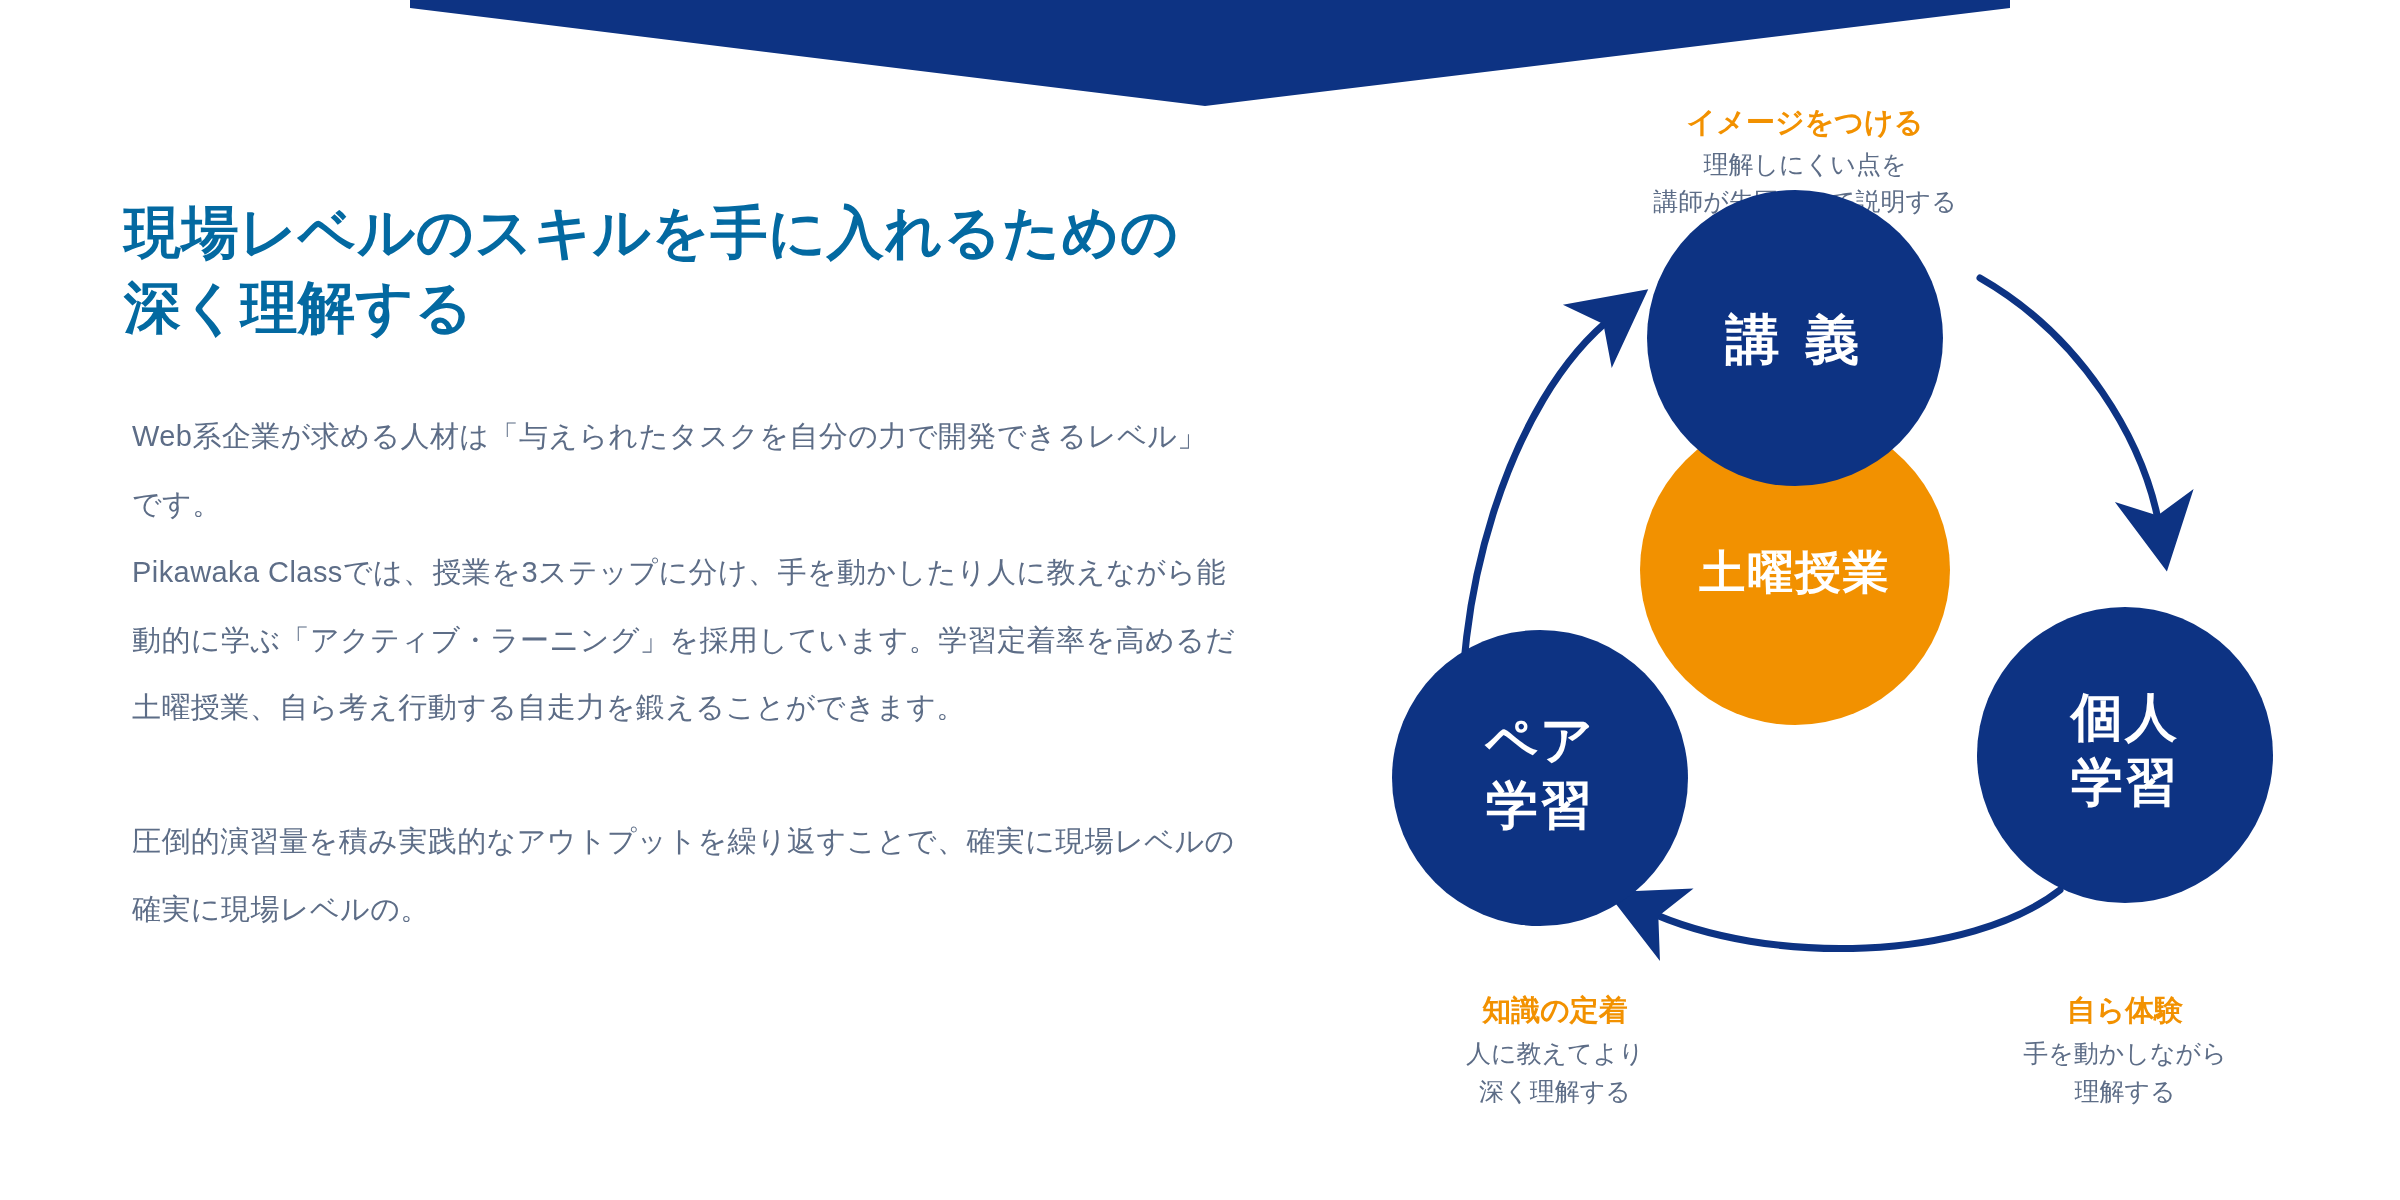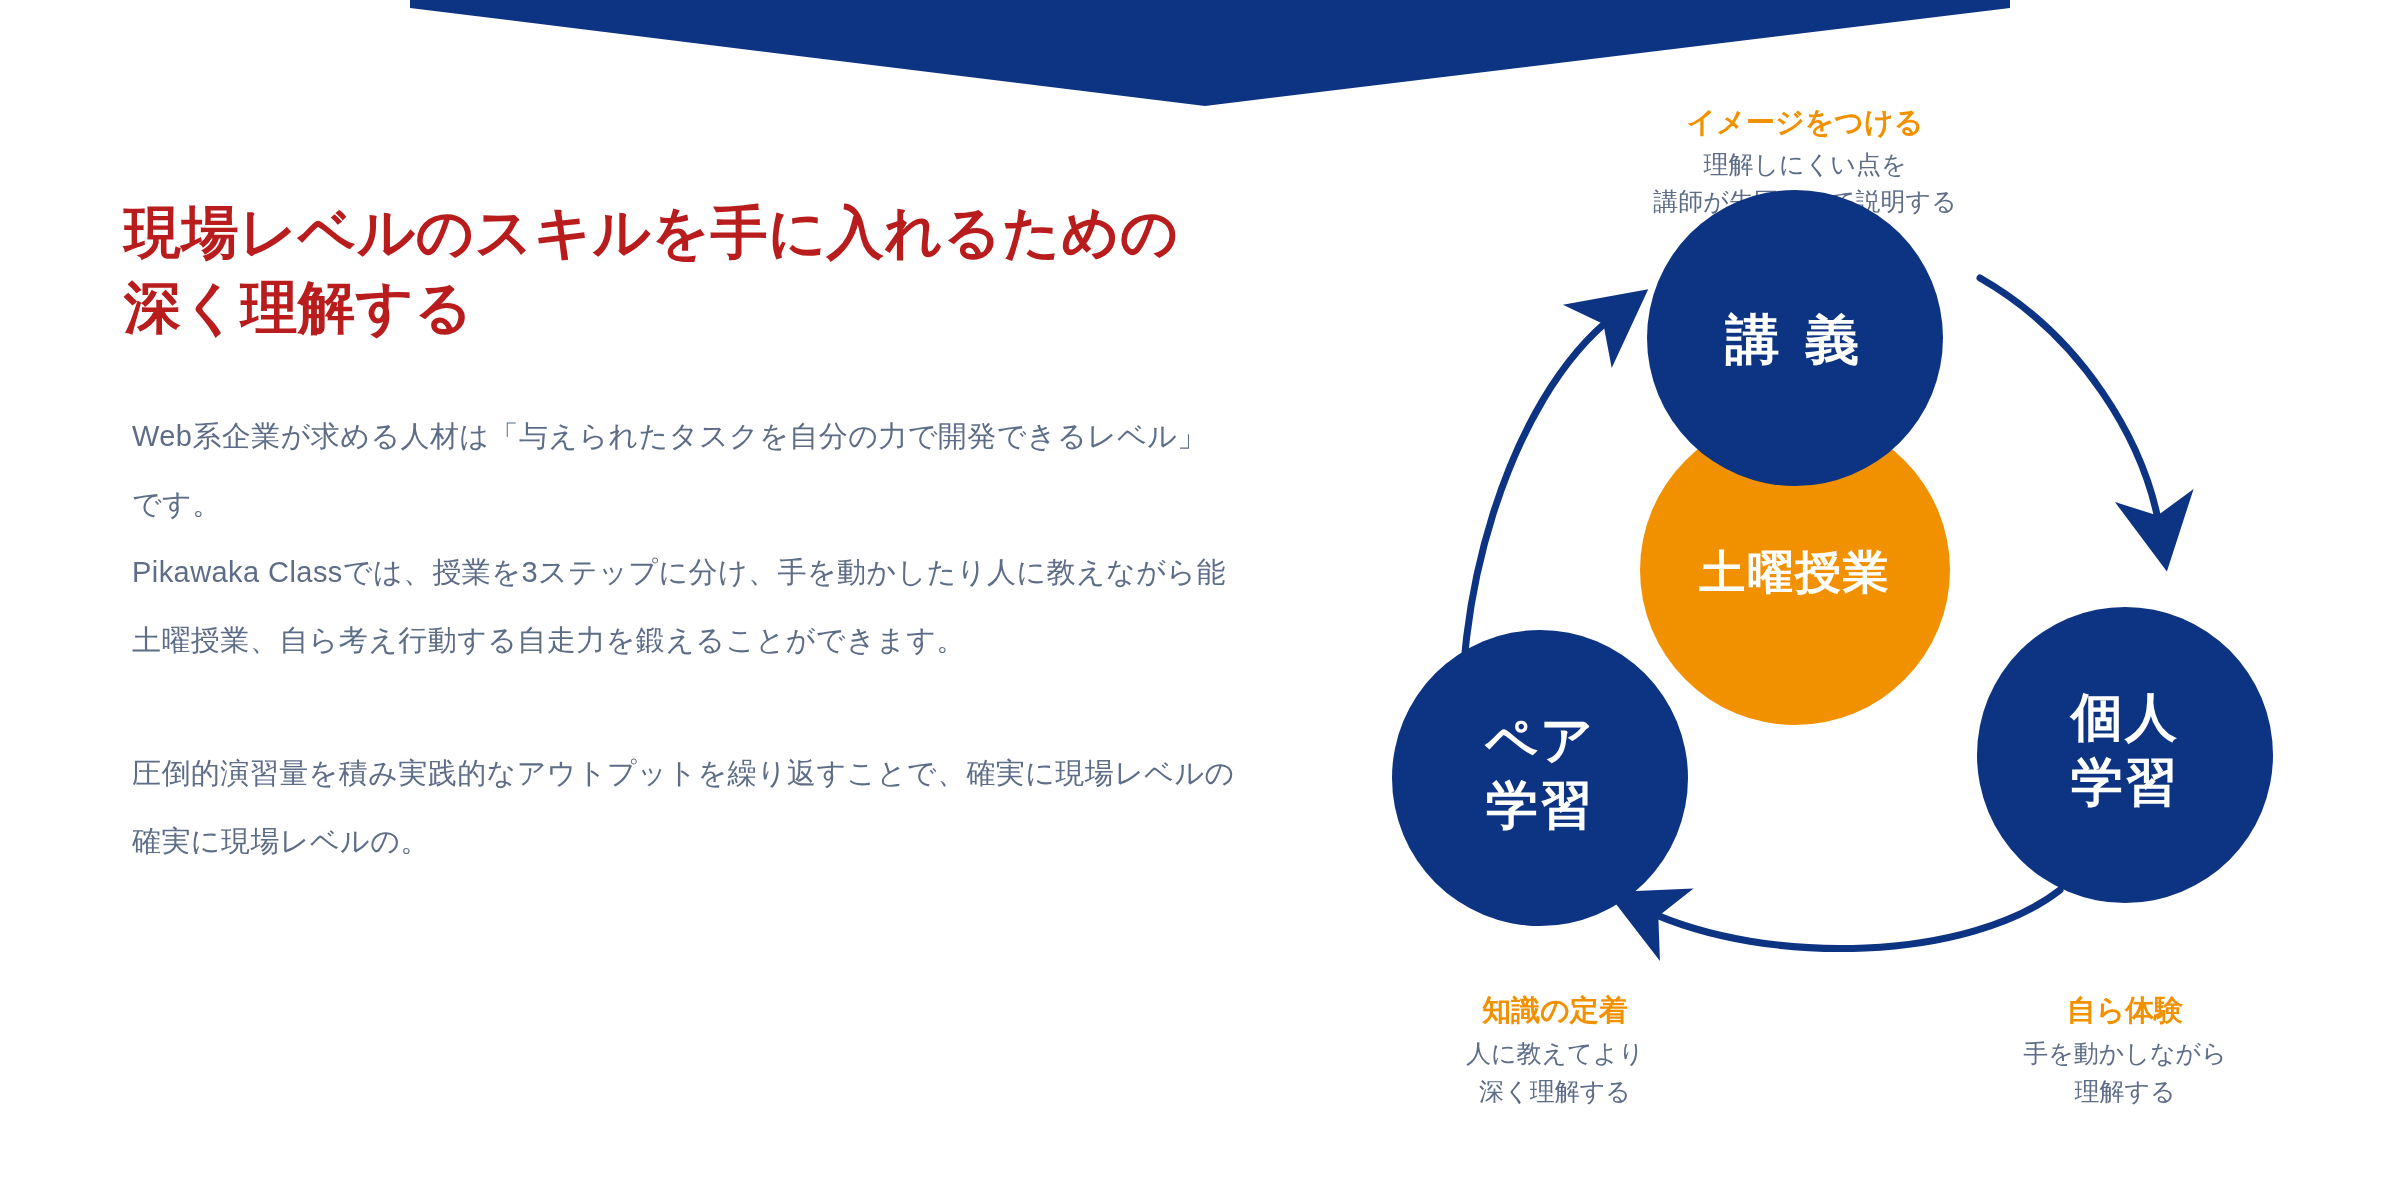--- a/index.html
+++ b/index.html
@@ -27,21 +27,21 @@
   .banner svg { display: block; }
 
   
   .text-col {
     position: absolute;
     left: 124px;
     top: 195px;
     width: 1260px;
   }
   .headline {
-    color: #b91c1c;
+    color: #0369a1;
     font-size: 57px;
     font-weight: 700;
     line-height: 1.32;
     letter-spacing: 0.01em;
     margin: 0;
   }
   .headline .line { display: block; }
 
   .body-block {
     margin-top: 62px;
@@ -97,20 +97,21 @@
 
   <h1 class="headline">
     <span class="line">現場レベルのスキルを手に入れるための</span>
     <span class="line">深く理解する</span>
   </h1>
 
   <div class="body-block">
     <p>Web系企業が求める人材は「与えられたタスクを自分の力で開発できるレベル」</p>
     <p>です。</p>
     <p>Pikawaka Classでは、授業を3ステップに分け、手を動かしたり人に教えながら能</p>
+    <p>動的に学ぶ「アクティブ・ラーニング」を採用しています。学習定着率を高めるだ</p>
     <p>土曜授業、自ら考え行動する自走力を鍛えることができます。</p>
     <div class="para-gap"></div>
     <p>圧倒的演習量を積み実践的なアウトプットを繰り返すことで、確実に現場レベルの</p>
     <p>確実に現場レベルの。</p>
   </div>
 
 </div>
 
 <div class="diagram">
   <svg width="1000" height="1090" viewBox="0 0 1000 1090" xmlns="http://www.w3.org/2000/svg">

